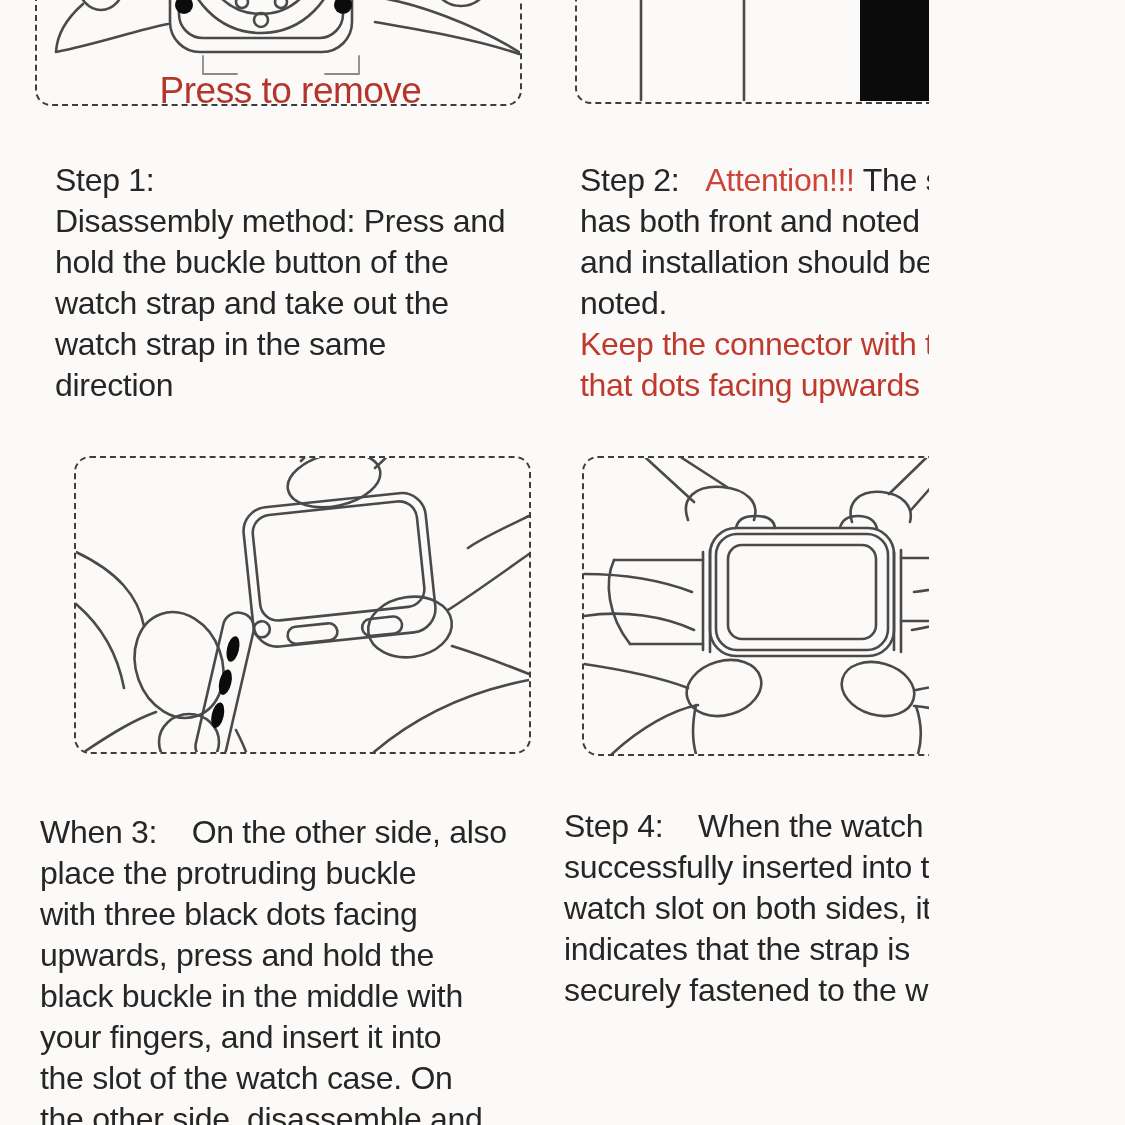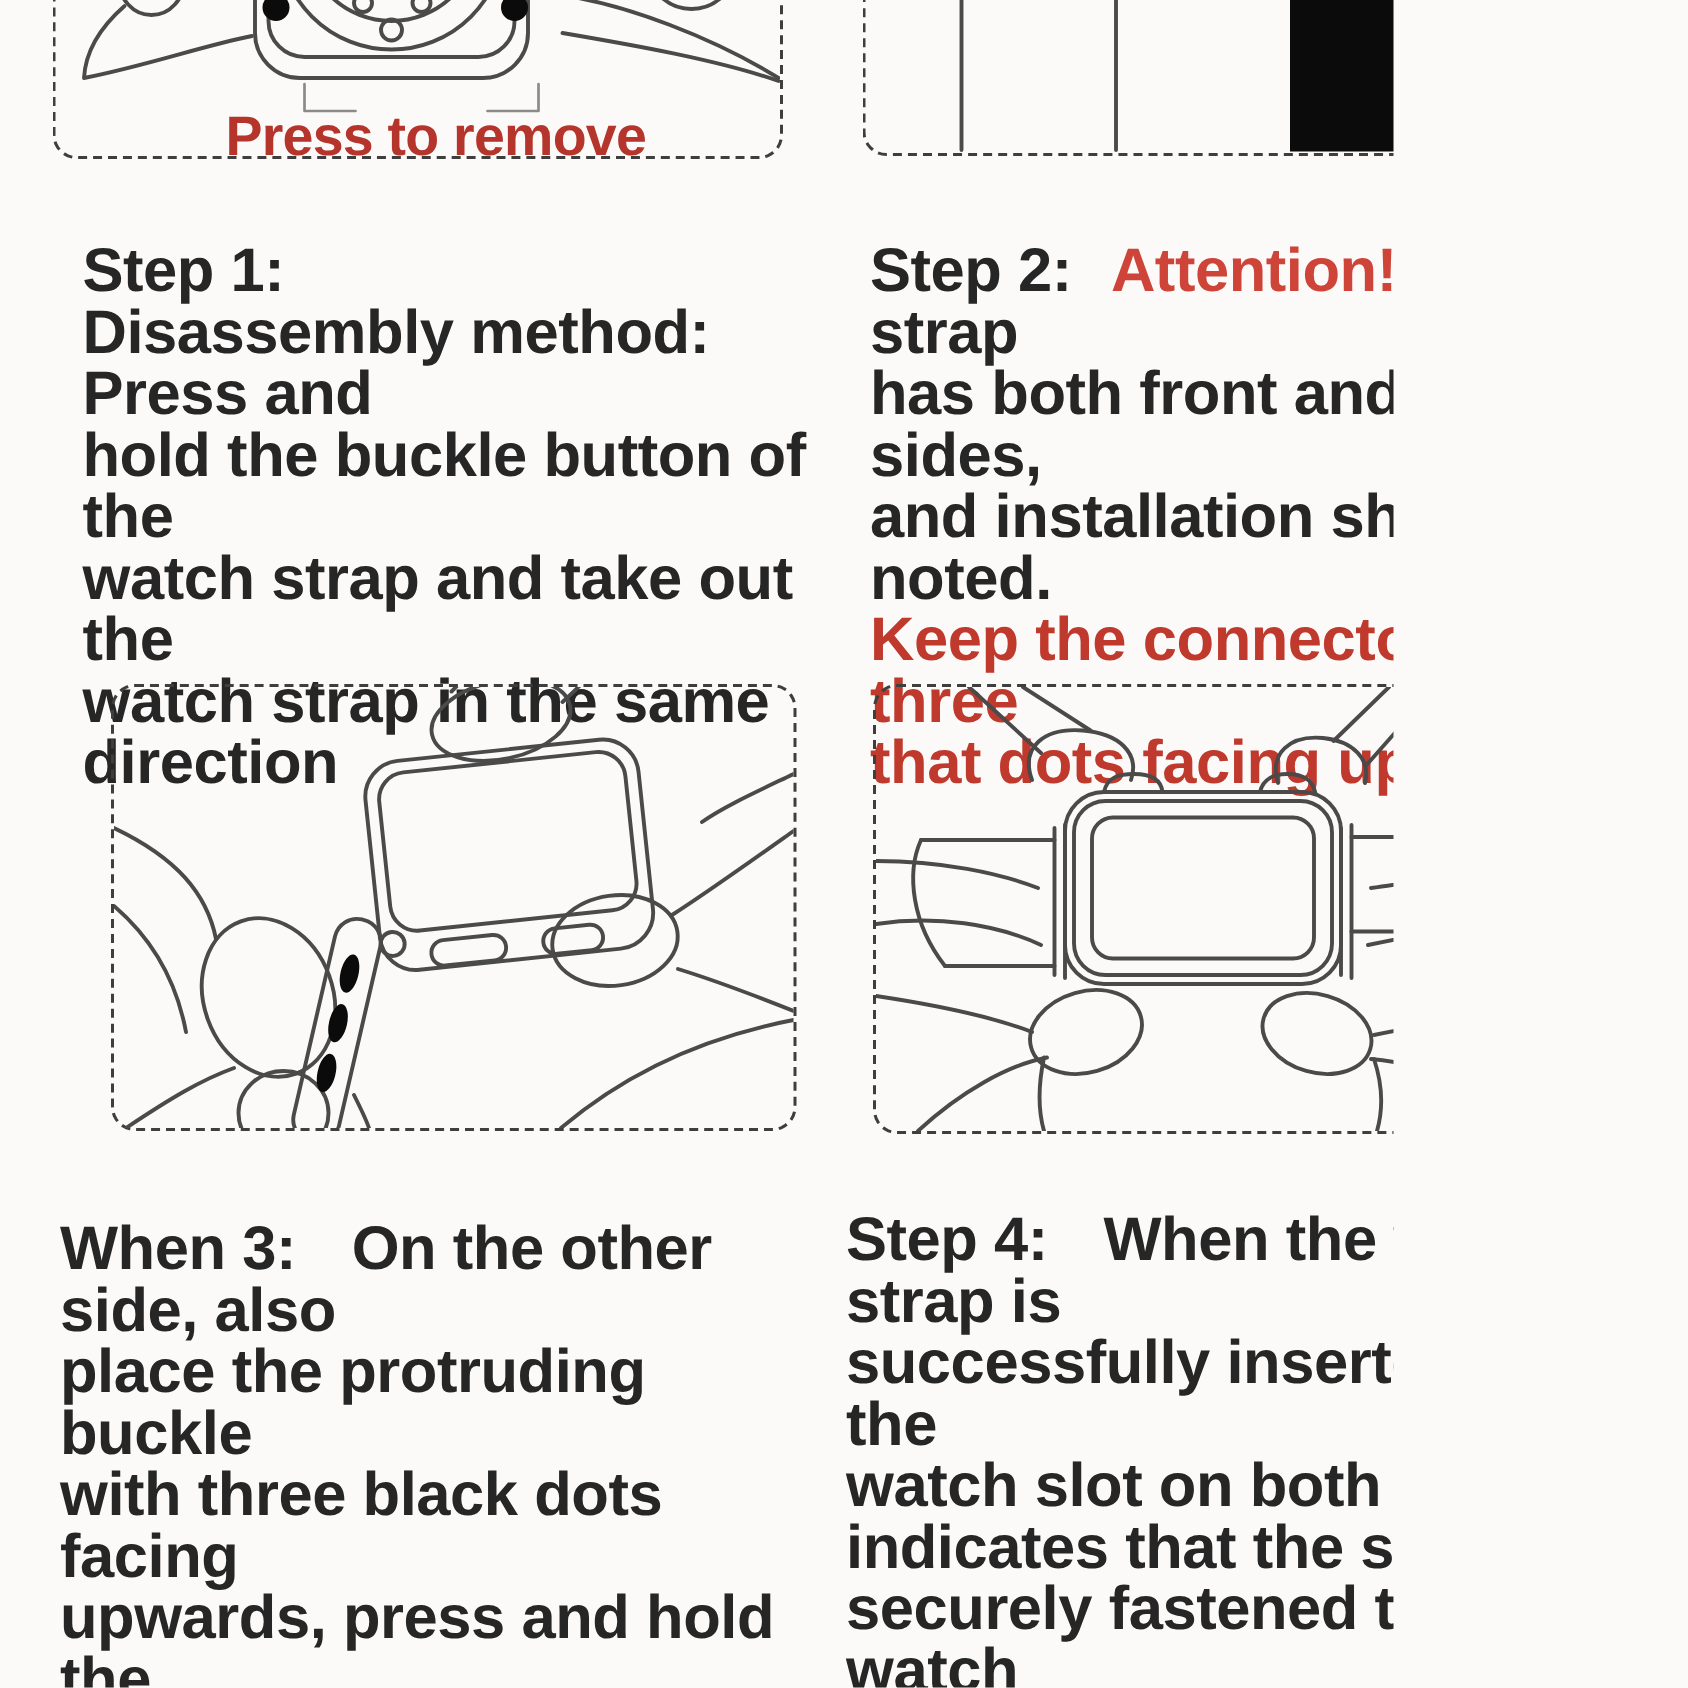--- a/index.html
+++ b/index.html
@@ -4,37 +4,37 @@
 <style>
   :root{
     --bg:#fbfaf8; --text:#262626; --red:#bf392d; --attention:#ce4438;
     --press:#b5352c; --line:#4a4a4a; --ink:#0b0b0b;
   }
   html,body{margin:0;padding:0;}
   body{
     width:1125px;height:1125px;overflow:hidden;background:var(--bg);
     font-family:"Liberation Sans","DejaVu Sans",sans-serif;color:var(--text);
   }
-  .canvas{position:relative;width:929px;height:1125px;overflow:hidden;font-weight:bold;}
+  .canvas{position:relative;width:929px;height:1125px;overflow:hidden;}
   .panel{
     position:absolute;border:2px dashed #3e3e3e;border-radius:16px;box-sizing:border-box;
   }
   .panel svg{position:absolute;left:0;top:0;}
   .ln *{stroke:var(--line);fill:none;stroke-width:2.6;stroke-linecap:round;stroke-linejoin:round;}
   .ln .blk{fill:var(--ink);stroke:none;}
   .ln .thin{stroke:#8a8a8a;stroke-width:1.8;}
   .panel-tl{left:35px;top:-62px;width:487px;height:168px;}
   .panel-tr{left:575px;top:-62px;width:483px;height:166px;}
   .panel-ml{left:74px;top:456px;width:457px;height:298px;}
   .panel-mr{left:582px;top:456px;width:463px;height:300px;}
   .caption-red{
     position:absolute;left:0;right:0;top:130px;padding-left:24px;text-align:center;
     font-size:37px;letter-spacing:-0.5px;color:var(--press);
   }
-  .step{position:absolute;font-size:41px;line-height:41px;letter-spacing:-0.3px;}
+  .step{position:absolute;font-size:32px;line-height:41px;letter-spacing:-0.3px;}
   .pre{white-space:pre-line;}
   .step1{left:55px;top:160px;width:520px;}
   .step2{left:580px;top:160px;width:505px;}
   .step3{left:40px;top:812px;width:525px;}
   .step4{left:564px;top:806px;width:535px;}
   .ilabel{margin-right:26px;}
   .red{color:var(--red);}
   .attn{color:var(--attention);}
 </style>
 </head>

